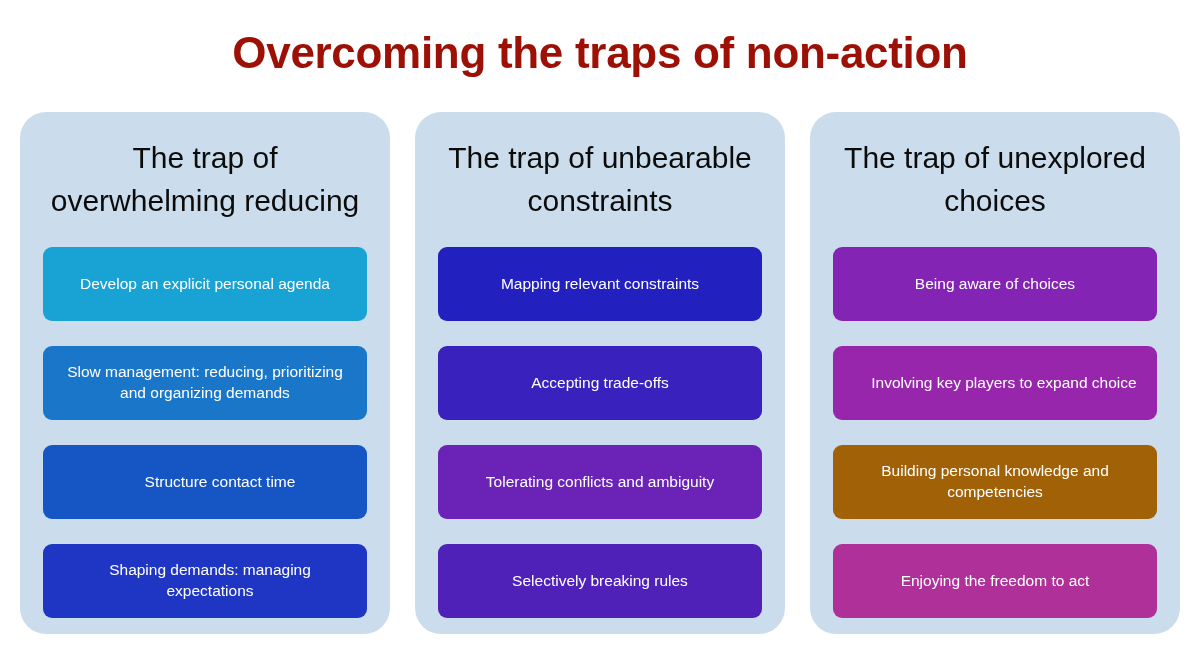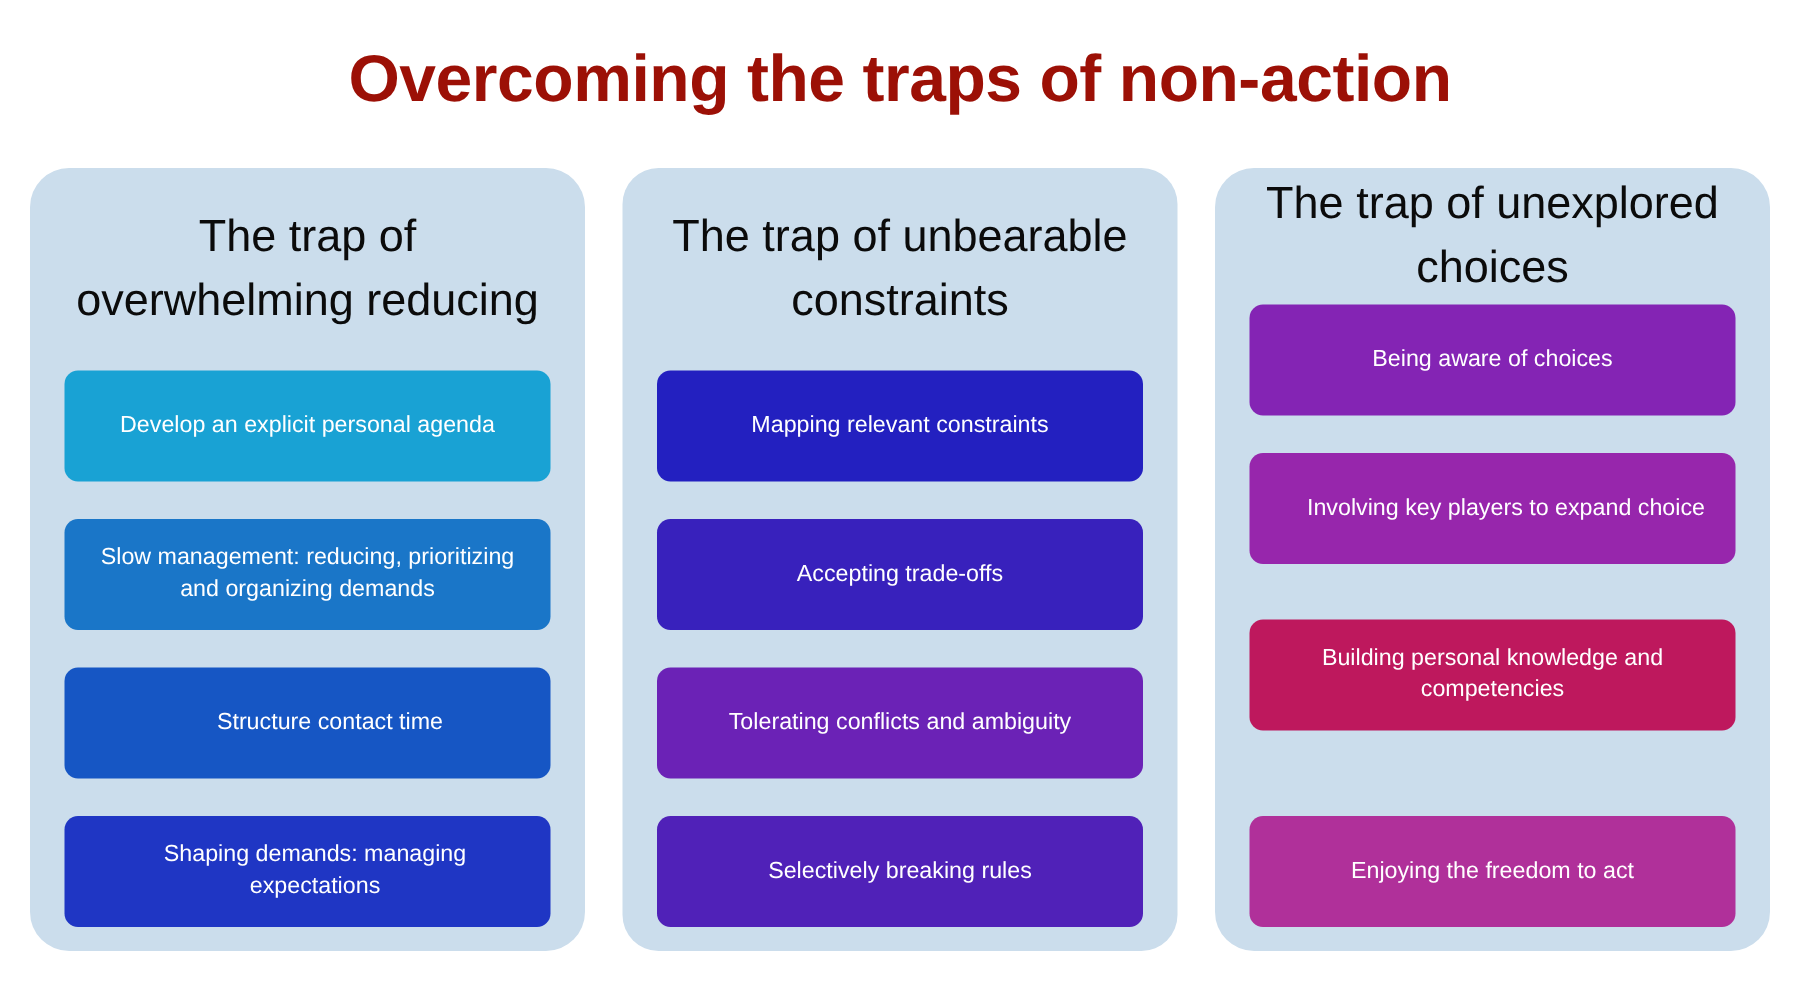--- a/index.html
+++ b/index.html
@@ -113,21 +113,21 @@
         </div>
         <div class="tile" style="background: rgb(22, 86, 196); padding-left: 44px;">
           <span>Structure contact time</span>
         </div>
         <div class="tile" style="background: rgb(31, 54, 196); padding-left: 24px;">
           <span>Shaping demands: managing expectations</span>
         </div>
       </div>
     </div>
 
-    <div class="column column--two" style="background: rgb(203, 221, 236); border-radius: 24px;">
+    <div class="column column--two" style="background: rgb(203, 221, 236);">
       <div class="column-title">The trap of unbearable constraints</div>
       <div class="tiles">
         <div class="tile" style="background: rgb(35, 32, 192);">
           <span>Mapping relevant constraints</span>
         </div>
         <div class="tile" style="background: rgb(56, 33, 188);">
           <span>Accepting trade-offs</span>
         </div>
         <div class="tile" style="background: rgb(107, 34, 182);">
           <span>Tolerating conflicts and ambiguity</span>
@@ -140,23 +140,23 @@
 
     <div class="column column--three" style="background: rgb(203, 221, 236);">
       <div class="column-title">The trap of unexplored choices</div>
       <div class="tiles">
         <div class="tile" style="background: rgb(132, 36, 180);">
           <span>Being aware of choices</span>
         </div>
         <div class="tile" style="background: rgb(151, 38, 172); padding-left: 32px;">
           <span>Involving key players to expand choice</span>
         </div>
-        <div class="tile" style="background: #be185d; margin-top: 12px;">
+        <div class="tile" style="background: #a16207;">
           <span>Building personal knowledge and competencies</span>
         </div>
-        <div class="tile" style="background: rgb(176, 48, 154); margin-top: 32px;">
+        <div class="tile" style="background: rgb(176, 48, 154);">
           <span>Enjoying the freedom to act</span>
         </div>
       </div>
     </div>
 
   </div>
 </div>
 
 </body></html>

